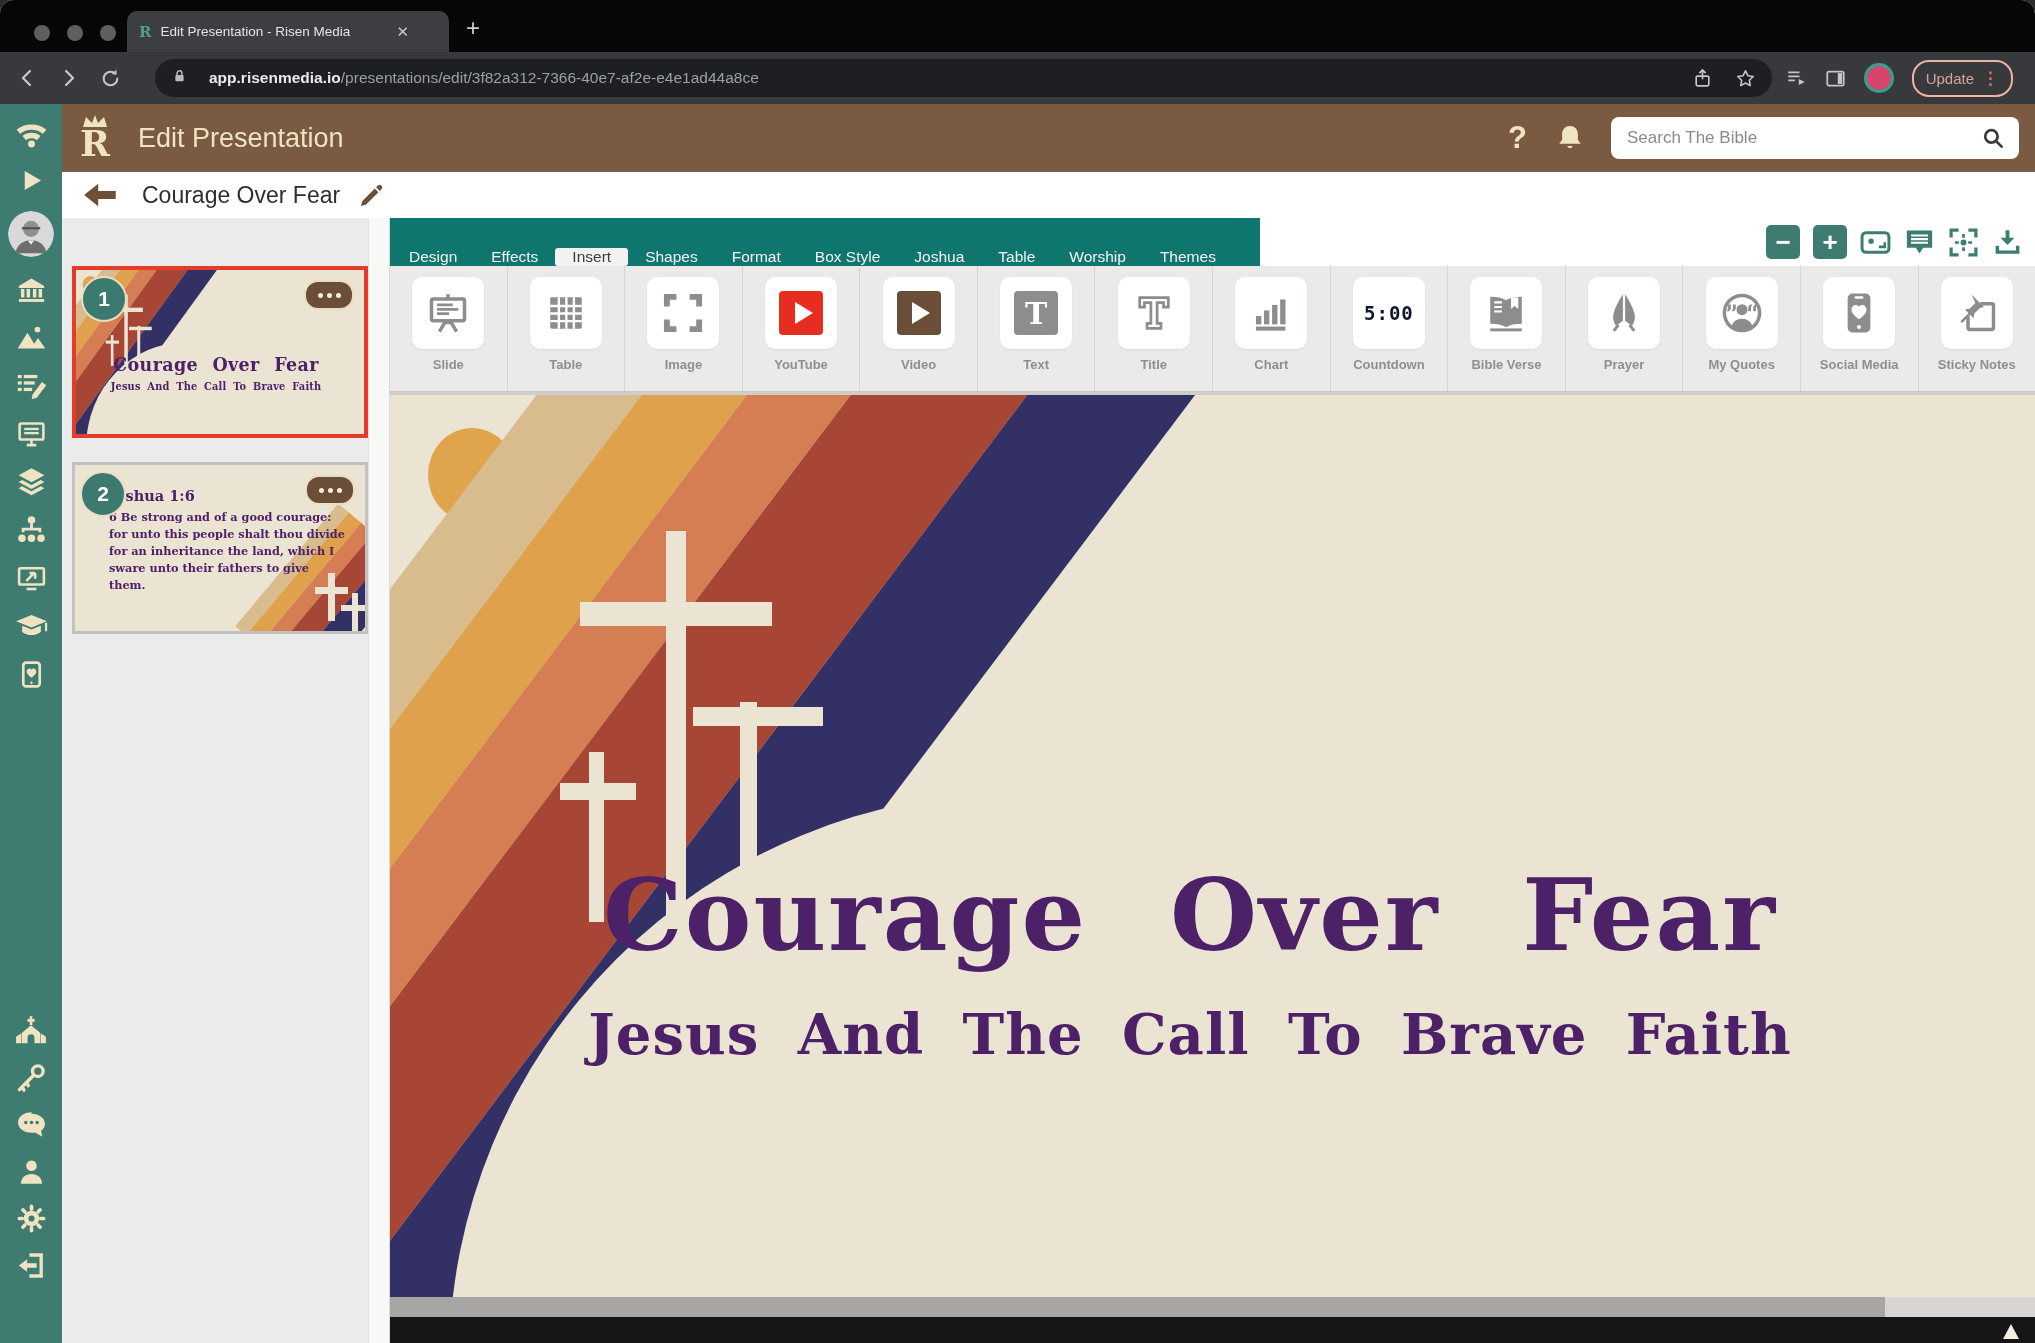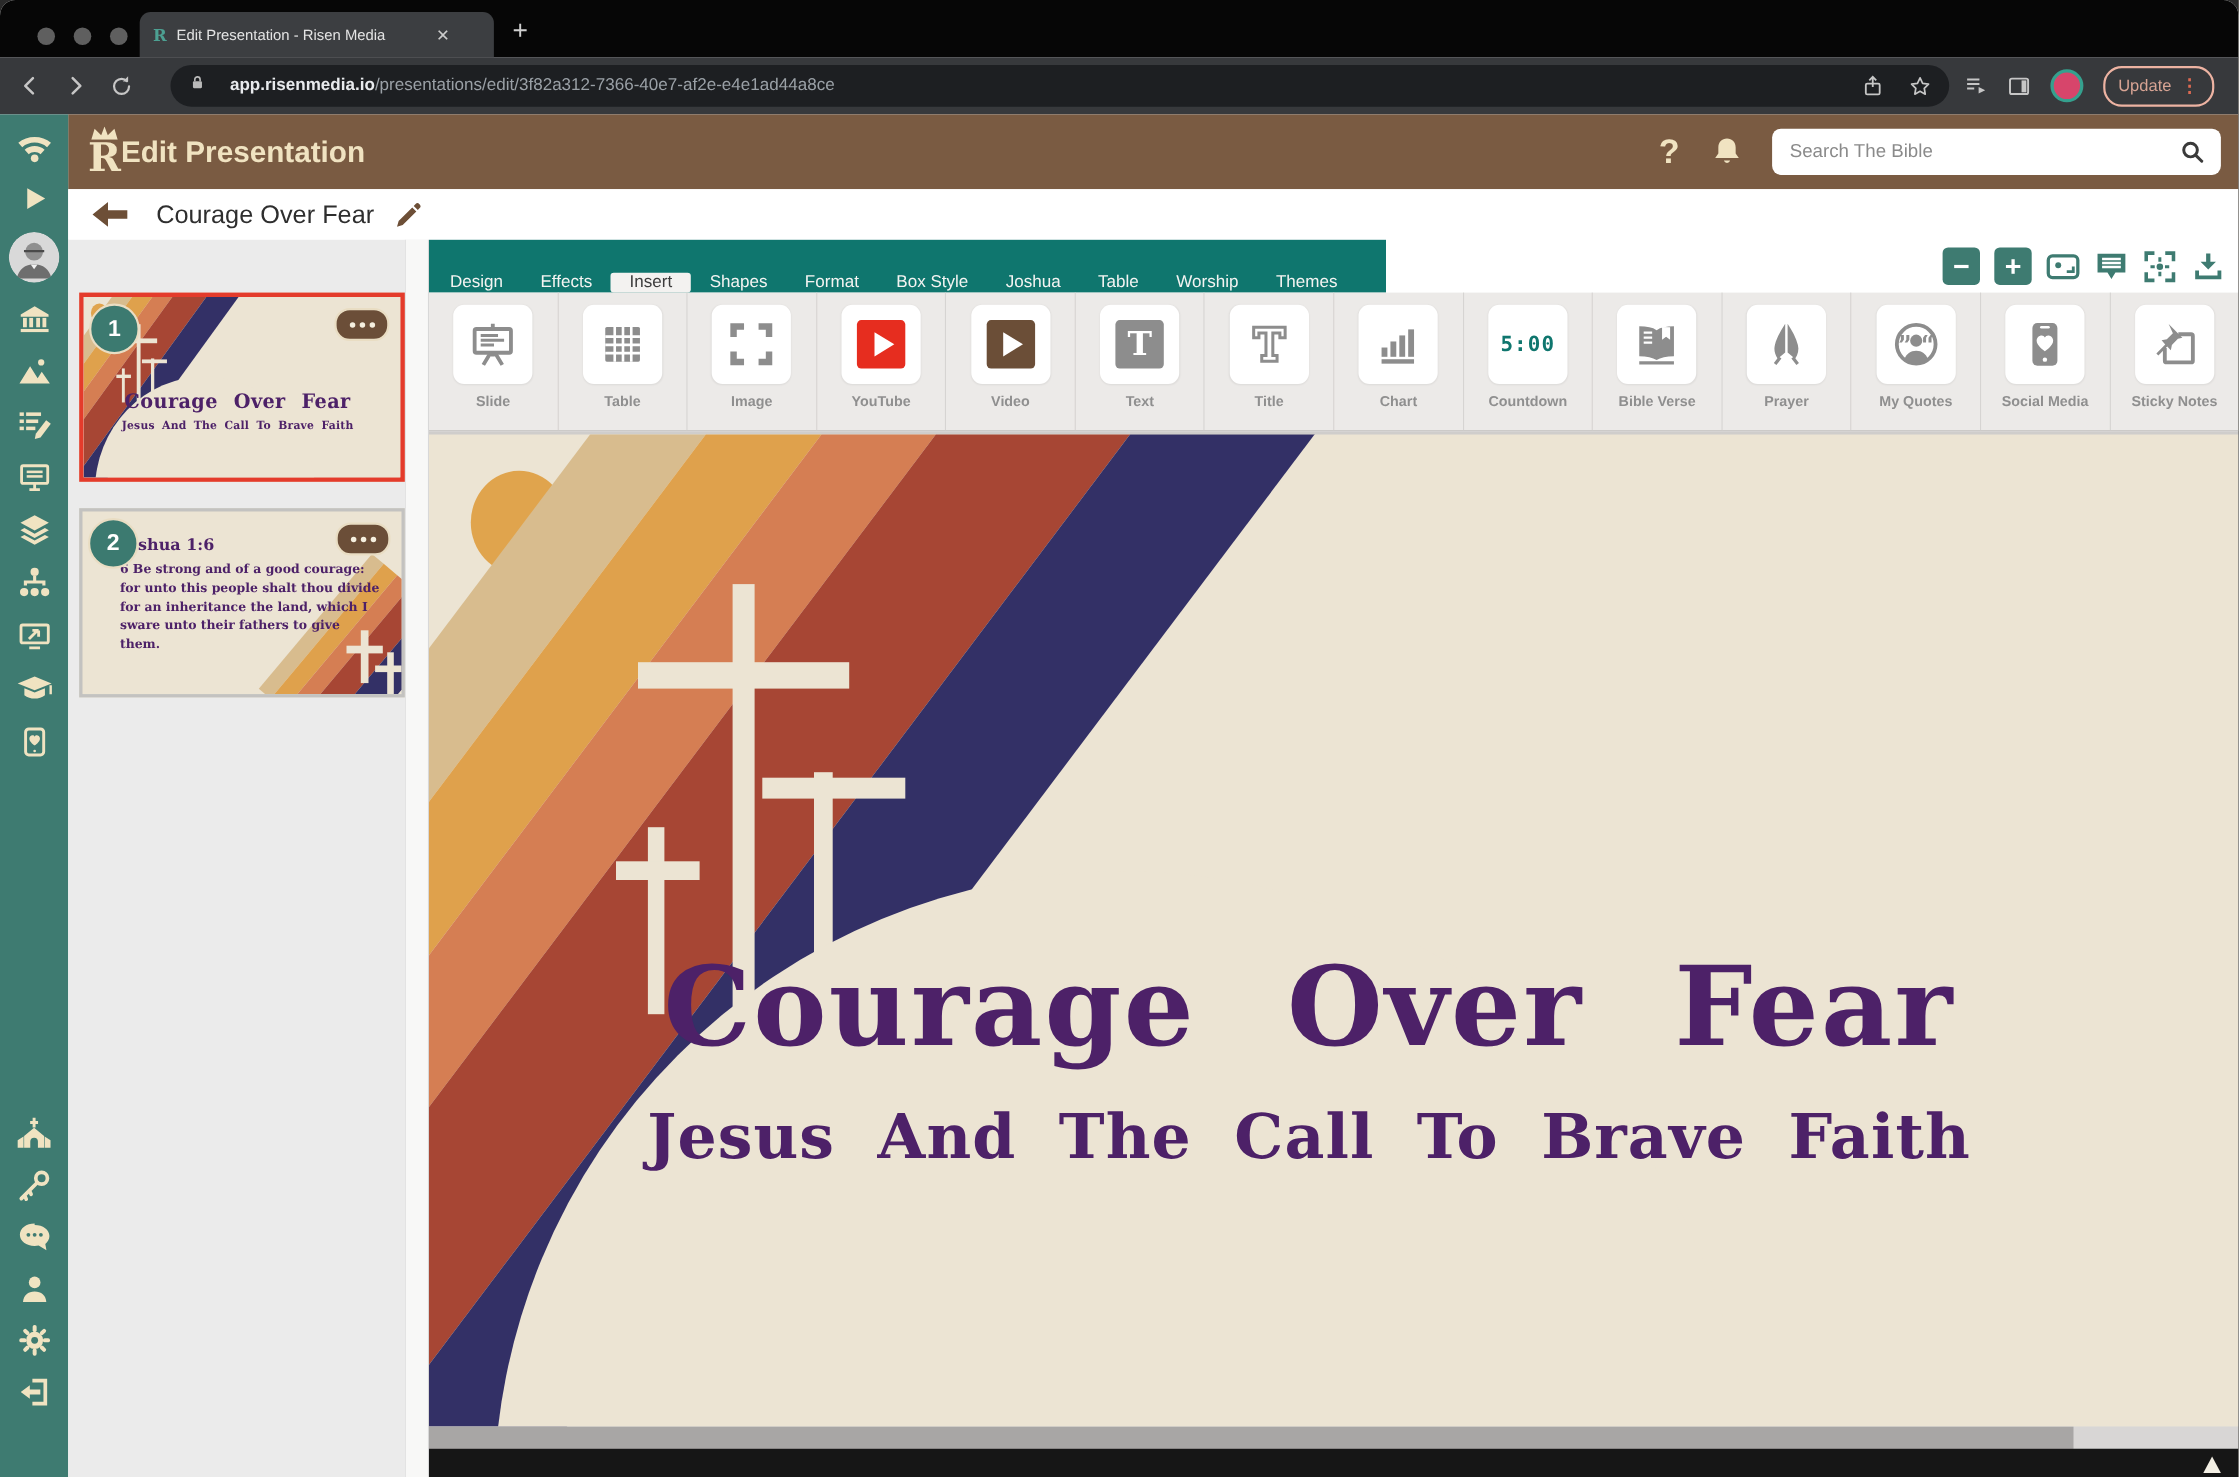--- a/index.html
+++ b/index.html
@@ -30,21 +30,21 @@
   .updpill{height:33px;border:2px solid #edb3a2;border-radius:17px;display:flex;align-items:center;
            padding:0 12px;gap:8px;color:#d8a494;font-size:15px}
   .updpill .dots{color:#dd6a52;font-size:17px;font-weight:700}
 
   
   .app-head{position:absolute;left:62px;top:104px;width:1973px;height:68px;background:#7a5b42;
             display:flex;align-items:center}
   .logo{margin-left:18px;display:flex;flex-direction:column;align-items:center;line-height:0}
   .logo .crown{margin-bottom:-2px}
   .logo .R{font:700 36px "DejaVu Serif",serif;color:#f0e3c1;line-height:1}
-  .app-title{color:#f0e3c1;font-size:27px;font-weight:700}
+  .app-title{margin-left:28px;color:#f0e3c1;font-size:27px;font-weight:400}
   .headspace{flex:1}
   .help{color:#f0e3c1;font-size:31px;font-weight:800;margin-right:28px}
   .bell{margin-right:26px;display:flex}
   .searchpill{width:408px;height:42px;background:#fff;border-radius:8px;display:flex;align-items:center;
               padding:0 14px;margin-right:16px;box-sizing:border-box}
   .searchpill input{flex:1;border:none;outline:none;font-size:17px;color:#444;background:transparent;font-family:"Liberation Sans",sans-serif}
   .searchpill input::placeholder{color:#8a8a8a}
 
   
   .side-nav{position:absolute;left:0;top:104px;width:62px;height:1239px;background:#3e7b71;
@@ -77,21 +77,21 @@
               display:flex;border-bottom:1px solid #c9c7c5;box-sizing:border-box}
   .ins-item{flex:1;display:flex;flex-direction:column;align-items:center;padding-top:11px;box-sizing:border-box}
   .ins-item + .ins-item{border-left:1px solid #d6d4d2}
   .tile{width:72px;height:72px;background:#fff;border-radius:10px;display:flex;align-items:center;
         justify-content:center;box-shadow:0 1px 2px rgba(0,0,0,.07)}
   .ins-label{margin-top:8px;font-size:13px;font-weight:700;color:#8f8f8f;white-space:nowrap}
   .tile-sq{width:44px;height:44px;border-radius:4px;display:flex;align-items:center;justify-content:center}
   .tile-sq .tri{width:0;height:0;border-top:11px solid transparent;border-bottom:11px solid transparent;
                 border-left:18px solid #fff;margin-left:5px}
   .tile-T{color:#fff;font:700 30px "DejaVu Serif",serif}
-  .count-ic{font:700 19px "DejaVu Sans Mono",monospace;color:#0f766e;letter-spacing:1px}
+  .count-ic{font:700 19px "DejaVu Sans Mono",monospace;color:#0f172a;letter-spacing:1px}
 
   
   .slides-panel{position:absolute;left:62px;top:218px;width:328px;height:1125px;background:#ebebeb;
                 border-right:1px solid #d8d8d8;box-sizing:border-box}
   .panel-strip{position:absolute;right:0;top:0;bottom:0;width:20px;background:#f8f8f7;border-left:1px solid #e0e0e0}
   .thumb{position:absolute;left:10px;width:296px;height:172px;box-sizing:border-box;background:#ece4d3}
   .thumb.sel{border:4px solid #e43b2b}
   .thumb.unsel{border:3px solid #c3c2c0}
   .thumb-clip{position:absolute;left:0;top:0;right:0;bottom:0;overflow:hidden}
   .badge{position:absolute;left:5px;top:6px;width:42px;height:42px;border-radius:50%;background:#3c7a70;

